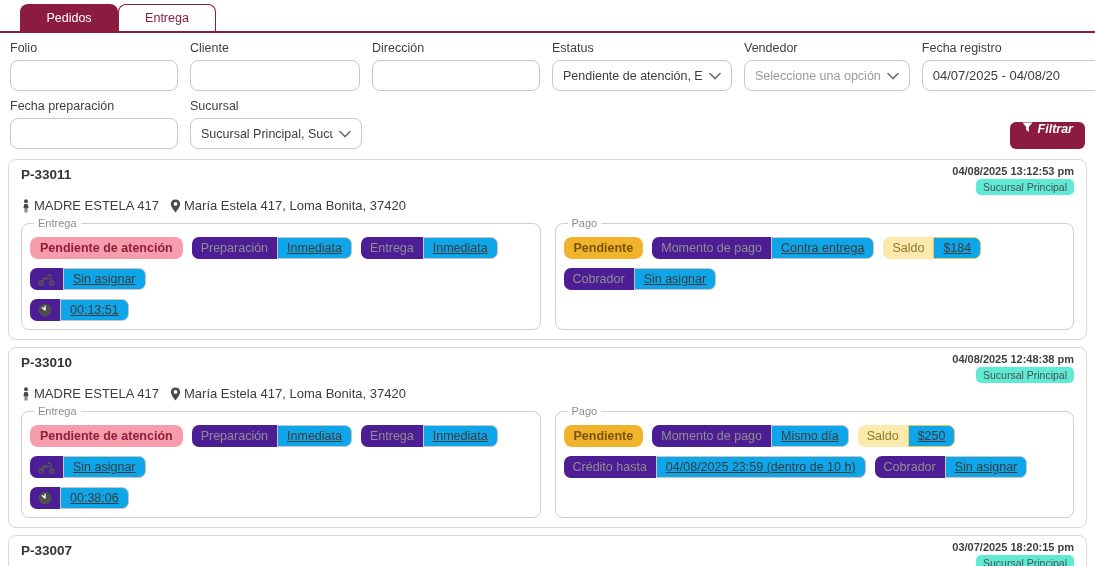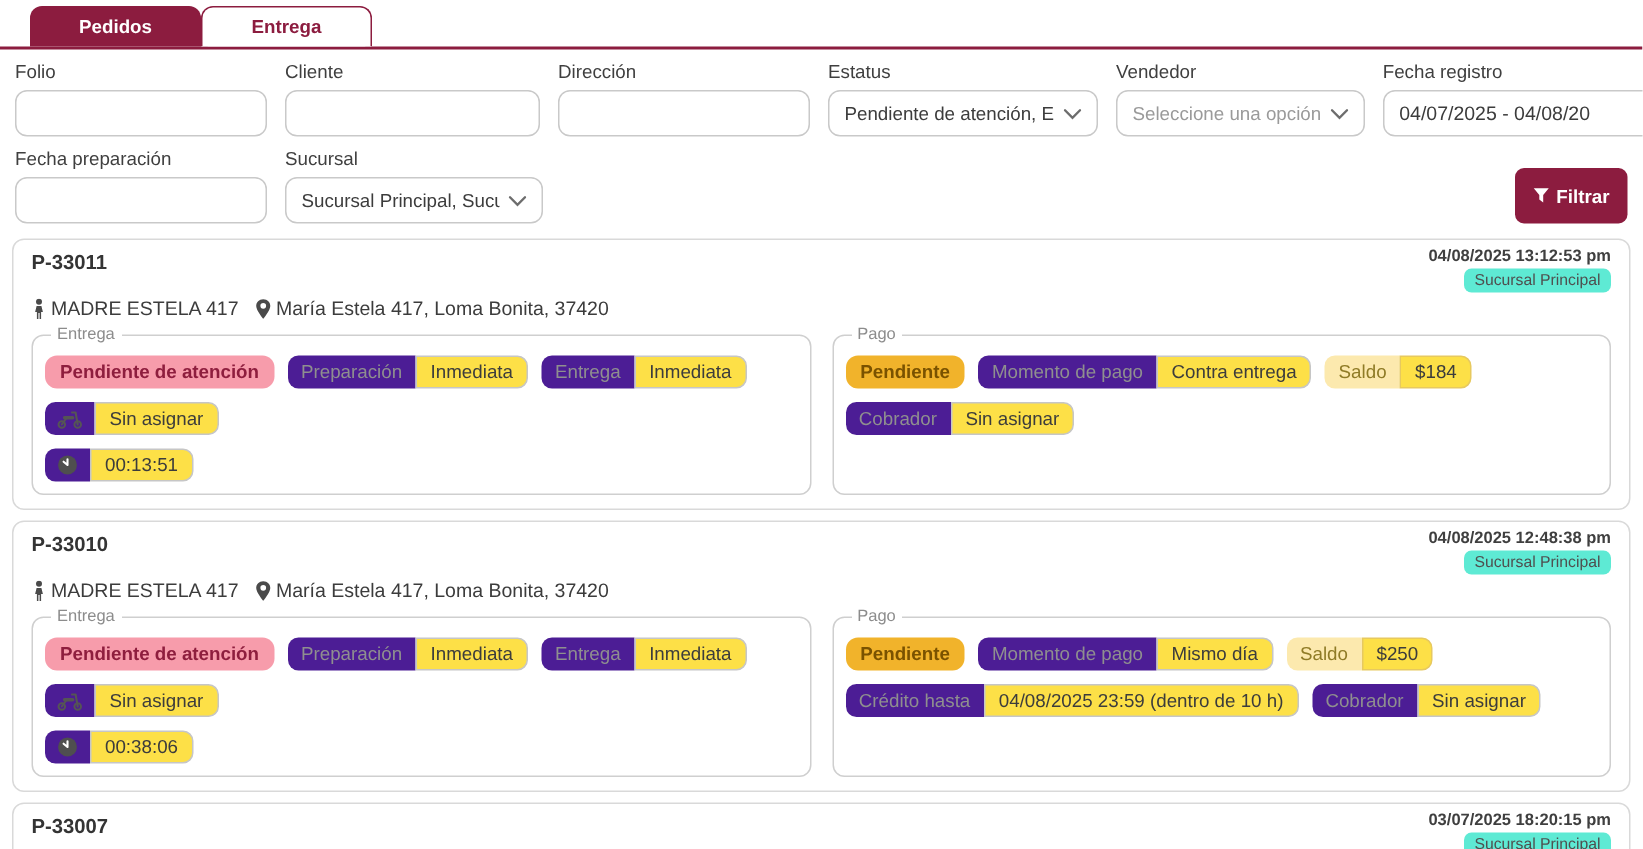--- a/index.html
+++ b/index.html
@@ -1,40 +1,40 @@
 <!DOCTYPE html>
 <html><head>
 <meta charset="utf-8">
 <style>
   * { box-sizing: border-box; margin: 0; padding: 0; }
   html,body { width:1095px; height:566px; overflow:hidden; background:#fff;
     font-family:"Liberation Sans", sans-serif; color:#3c3c3c; }
 
   
   .tabbar { padding:4px 0 0 20px; border-bottom:2px solid #8c1c3f; display:flex; }
-  .tab { width:114px; height:27px; display:flex; align-items:center; justify-content:center;
-    font-size:12.5px; font-weight:700; border-radius:8px 8px 0 0; cursor:pointer; }
+  .tab { width:98px; height:27px; display:flex; align-items:center; justify-content:center;
+    font-size:12.5px; font-weight:400; border-radius:8px 8px 0 0; cursor:pointer; }
   .tab.active { background:#8c1c3f; color:#fff; }
   .tab.inactive { background:#fff; color:#8c1c3f; border:1px solid #8c1c3f; border-bottom:none; }
 
   
   .filters { padding:8px 10px 6px 10px; }
   .f-row { display:flex; align-items:flex-end; margin-bottom:8px; }
   .f-group { display:flex; flex-direction:column; margin-right:12px; }
   .f-label { font-size:12.5px; color:#3f3f3f; margin-bottom:5px; }
   .f-input, .f-select { height:31px; border:1px solid #c9c9c9; border-radius:8px;
     background:#fff; font-size:13px; color:#3c3c3c; padding:0 10px;
     font-family:"Liberation Sans", sans-serif; outline:none; }
   .f-select { display:flex; align-items:center; justify-content:space-between; cursor:pointer; }
   .f-select .sel-text { white-space:nowrap; overflow:hidden; font-size:12.5px; }
   .f-select .sel-text.placeholder { color:#9a9a9a; }
   .chev { flex:0 0 auto; margin-left:6px; }
   .btn-filter { margin-left:auto; background:#8c1c3f; color:#fff; border:none; cursor:pointer;
-    height:37px; padding:0 12px; border-radius:6px; font-size:12.5px; font-weight:700;
-    display:flex; align-items:center; gap:5px; font-family:"Liberation Sans", sans-serif; }
+    height:27px; padding:0 12px; border-radius:6px; font-size:12.5px; font-weight:700;
+    display:flex; align-items:flex-start; gap:5px; font-family:"Liberation Sans", sans-serif;font-style:italic; }
 
   
   .order-list { padding:2px 8px 0 8px; }
   .card { border:1px solid #d9d9d9; border-radius:8px; background:#fff;
     padding:5px 12px 9px 12px; margin-bottom:7px; }
   .card-top { display:flex; justify-content:space-between; align-items:flex-start; }
   .folio { font-size:13.5px; font-weight:700; color:#343434; padding-top:2px; }
   .card-right { text-align:right; }
   .reg-date { font-size:11px; font-weight:700; color:#3f3f3f;margin-left:22px; }
   .branch-pill { display:inline-block; background:#5eead4; color:#4f4f4f; font-size:10.5px;
@@ -50,22 +50,22 @@
   .chip-row + .chip-row { margin-top:9px; }
 
   .status { display:inline-flex; align-items:center; font-size:12.5px; font-weight:700;
     padding:4px 10px; border-radius:8px; white-space:nowrap; }
   .status.pink  { background:#f79cab; color:#8e1e3e; }
   .status.amber { background:#f1b32b; color:#7a5200; }
 
   .pair { display:inline-flex; align-items:stretch; font-size:12.5px; white-space:nowrap; }
   .pair .lbl { background:#4c1d95; color:#8f8f8f; padding:4px 9px;
     border-radius:7px 0 0 7px; display:flex; align-items:center; }
-  .pair .val { background:#fde047; border:1px solid #c6c6c6; color:#3c3c3c; padding:3px 9px;
-    border-radius:0 7px 7px 0; display:flex; align-items:center; }
+  .pair .val { background:#0ea5e9; border:1px solid #c6c6c6; color:#3c3c3c; padding:3px 9px;
+    border-radius:0 7px 7px 0; display:flex; align-items:center;text-decoration:underline; }
   .pair.saldo .lbl { background:#fce9ae; color:#8f7b26; }
   .pair.saldo .val { border-color:#e7c95f; }
   .pair .lbl.icon-lbl { padding:4px 8px; }
   svg { display:block; }
 </style>
 </head>
 <body>
 
 <div class="tabbar">
   <div class="tab active">Pedidos</div>

